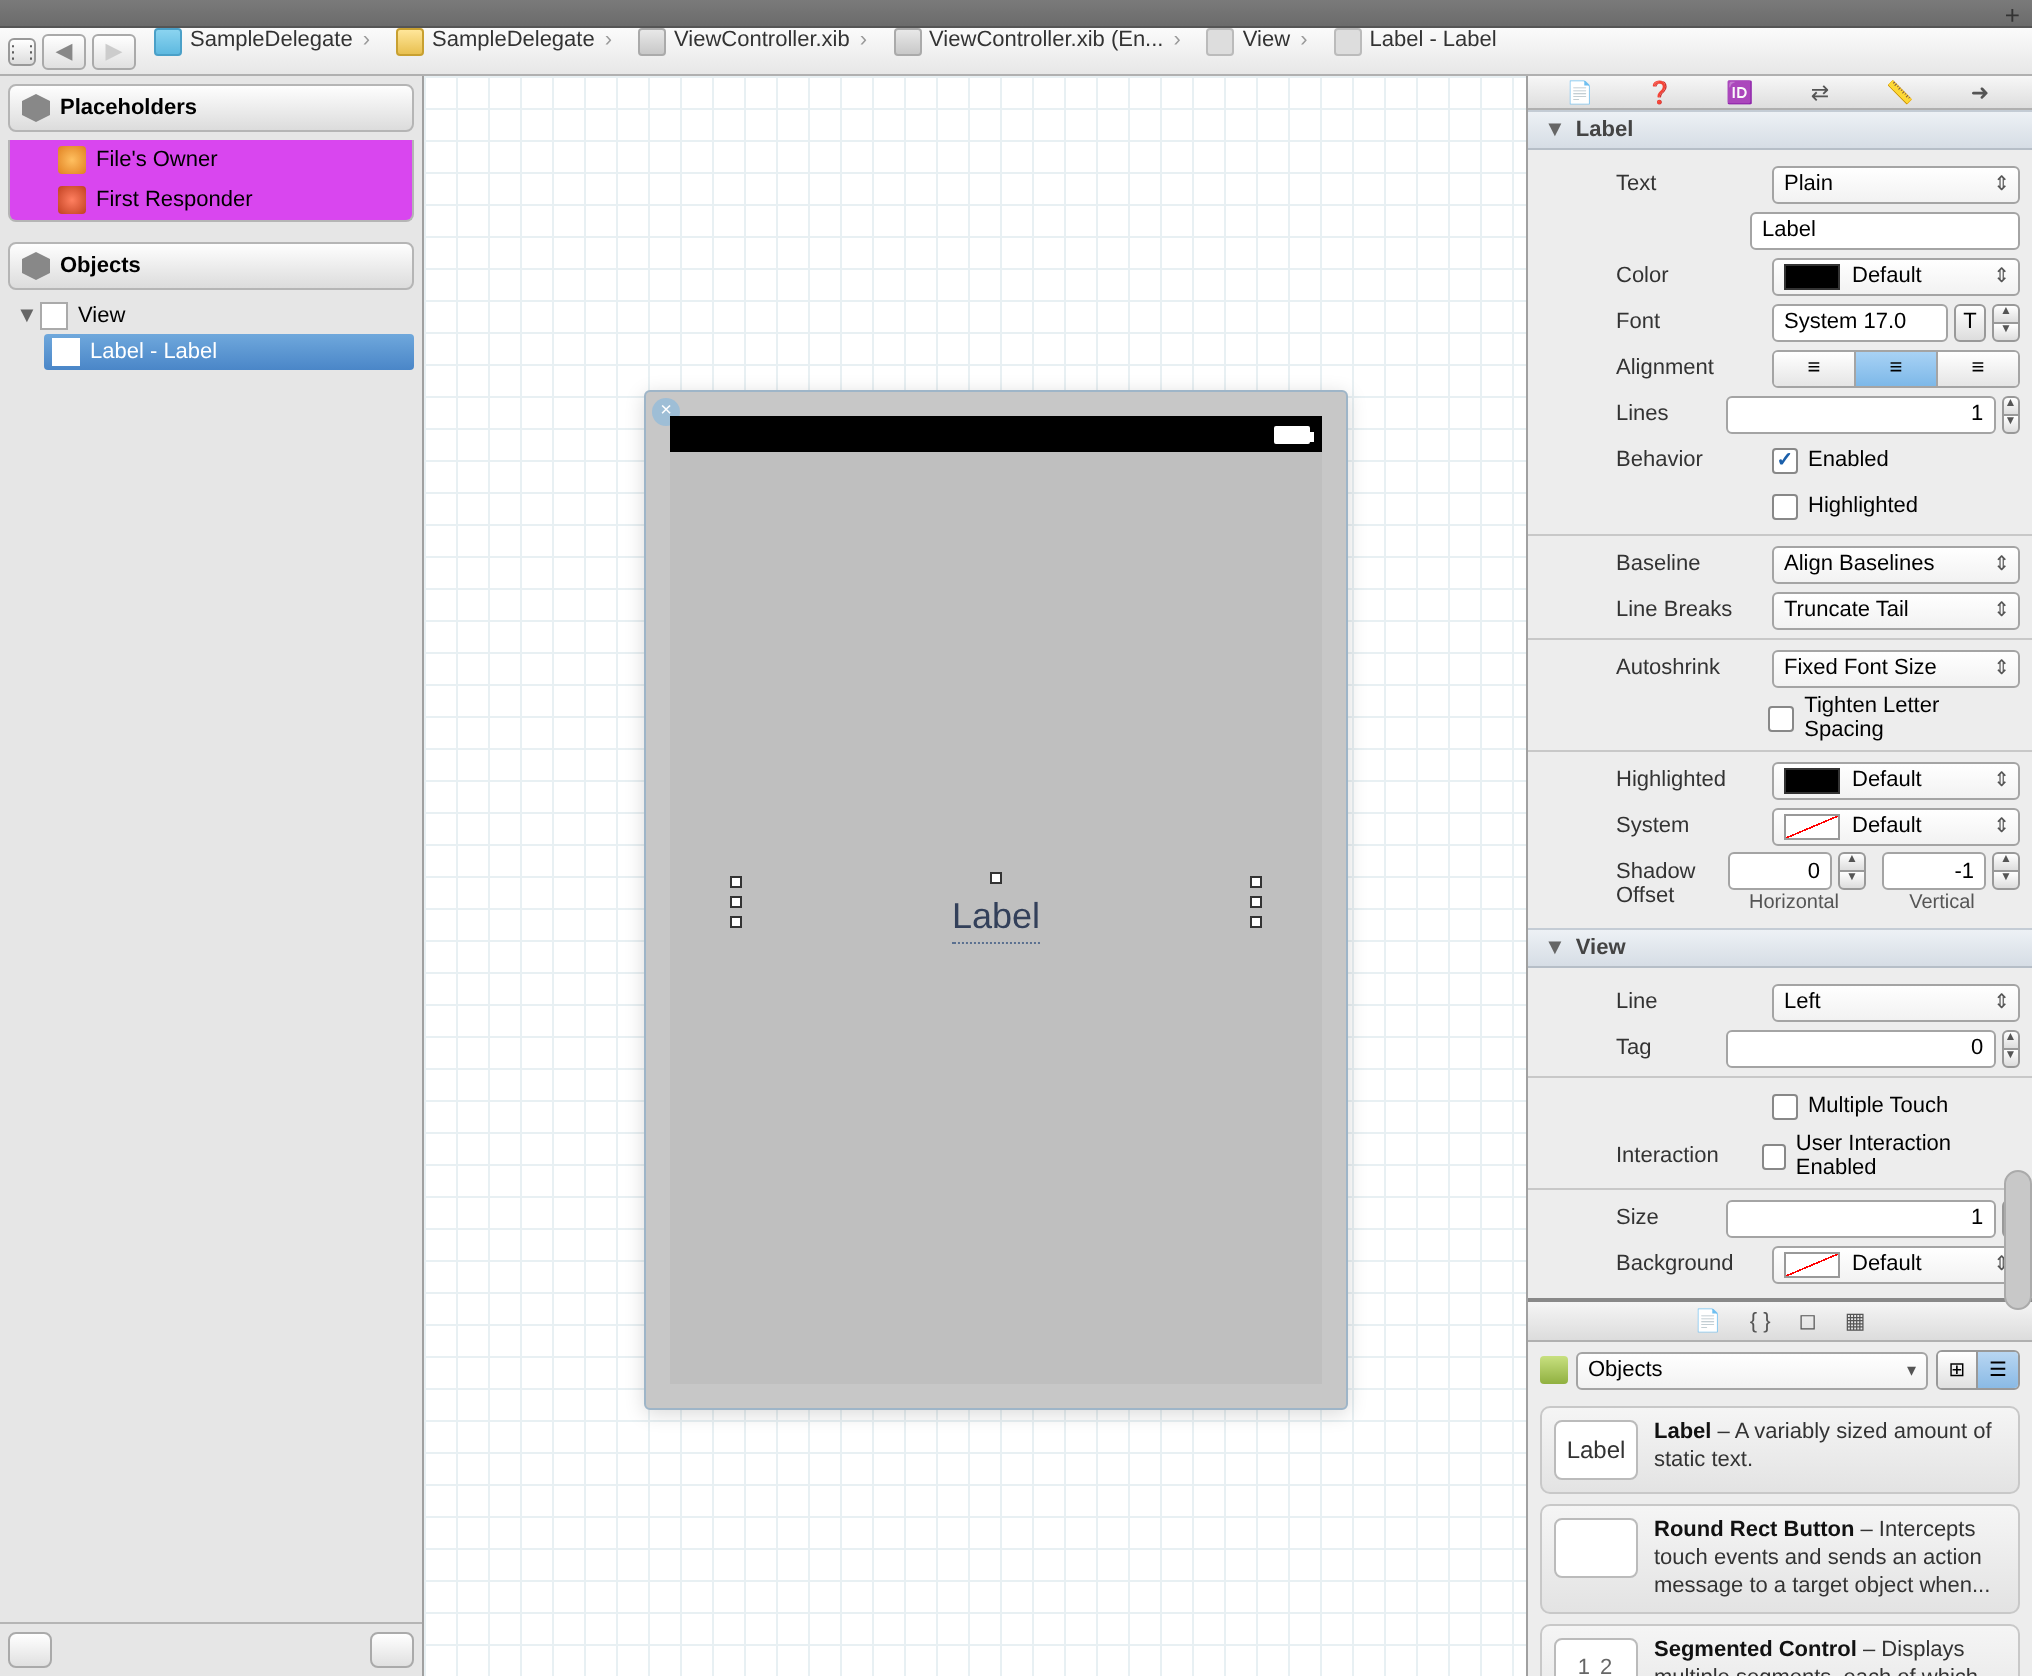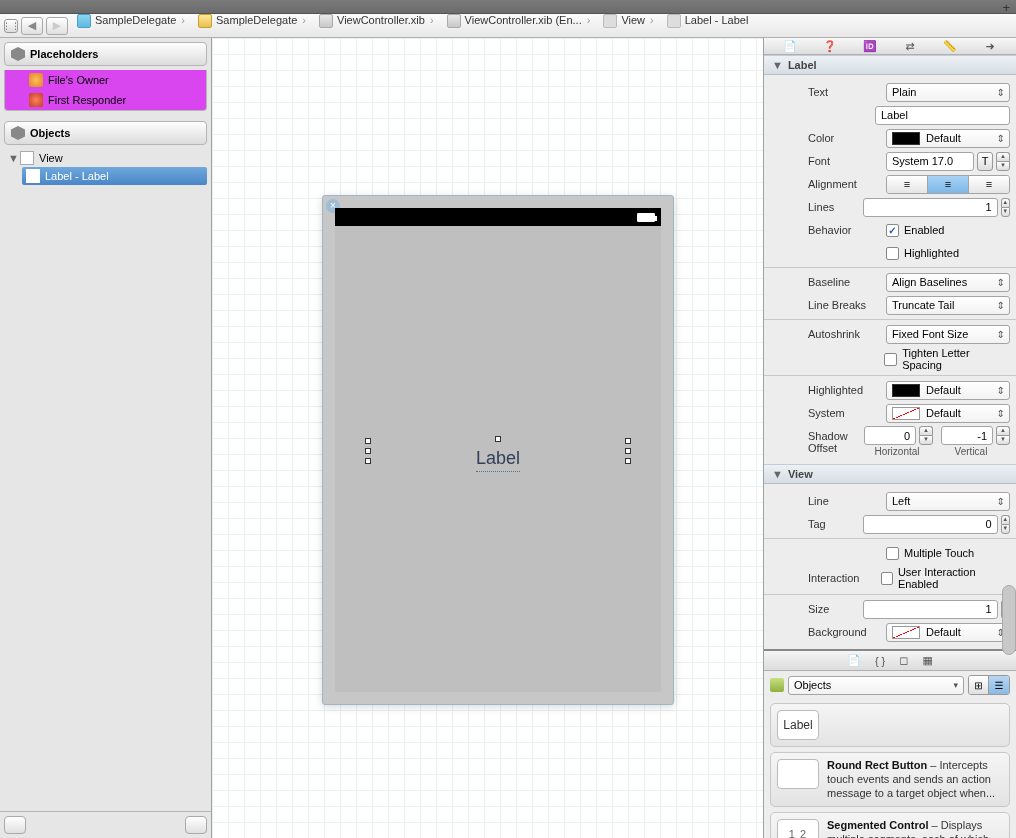--- a/index.html
+++ b/index.html
@@ -377,20 +377,21 @@
         <div style="width:14px;height:14px;background:linear-gradient(#c8e080,#90b040);border-radius:2px"></div>
         <div class="insp-popup">Objects</div>
         <div class="lib-viewbtns">
             <div>⊞</div>
             <div>☰</div>
           </div>
       </div>
       <div class="lib-items">
         <div class="lib-item">
           <div class="lib-thumb">Label</div>
+          <div class="lib-desc"><b>Label</b><span> – A variably sized amount of static text.</span></div>
         </div>
         <div class="lib-item">
           <div class="lib-thumb"></div>
           <div class="lib-desc"><b>Round Rect Button</b><span> – Intercepts touch events and sends an action message to a target object when...</span></div>
         </div>
         <div class="lib-item">
           <div class="lib-thumb seg-thumb">1  2</div>
           <div class="lib-desc"><b>Segmented Control</b><span> – Displays multiple segments, each of which functions as a discrete button.</span></div>
         </div>
       </div>

